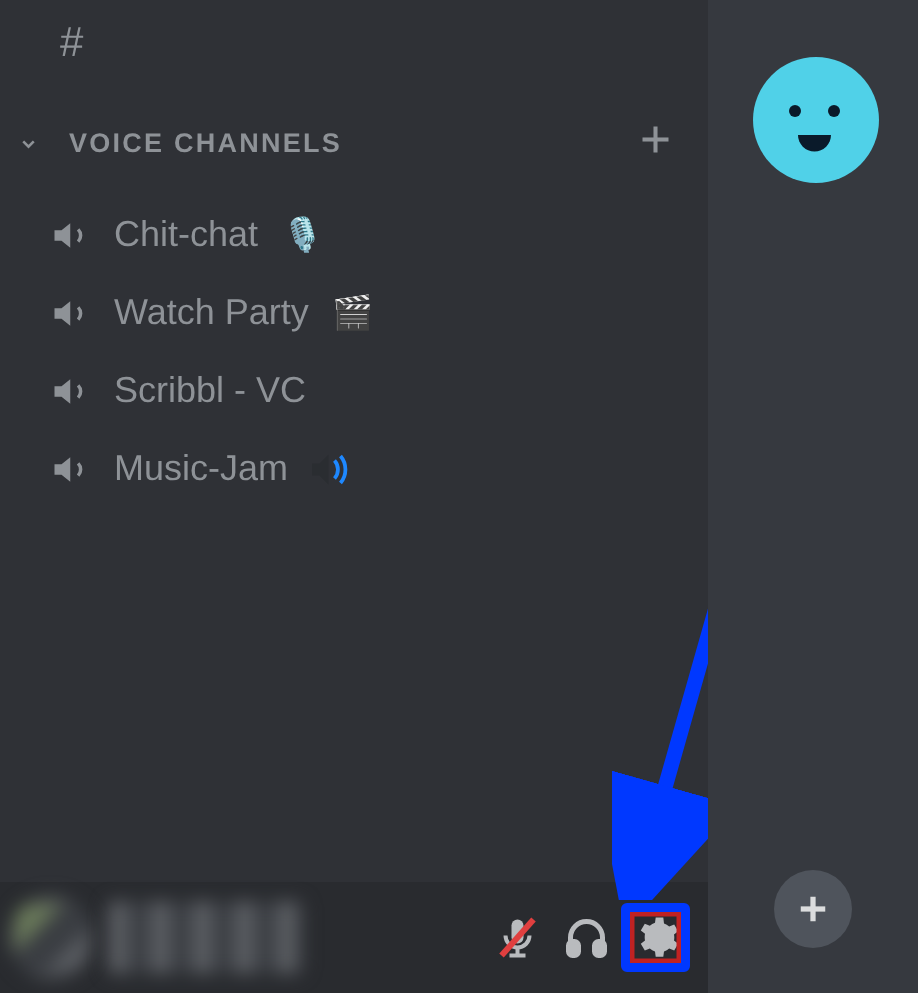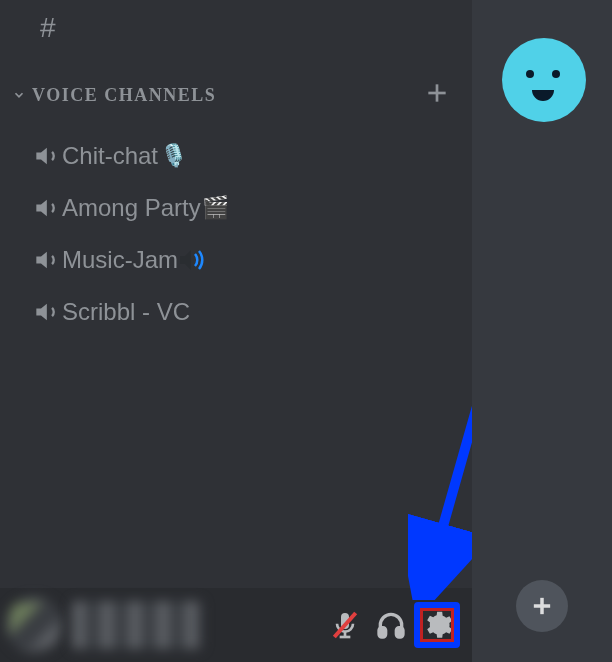--- a/index.html
+++ b/index.html
@@ -4,28 +4,28 @@
   <style>
     * { margin:0; padding:0; box-sizing:border-box; }
     html,body { width:612px; height:662px; background:#2f3136; font-family:'Segoe UI',Arial,sans-serif; overflow:hidden; }
     .app { width:612px; height:662px; display:flex; position:relative; }
     .sidebar { width:472px; height:662px; background:#2f3136; position:relative; }
     .right-col { width:140px; height:662px; background:#36393f; position:relative; }
 
     .text-ch { display:flex; align-items:center; gap:14px; padding:12px 18px 8px 40px; color:#8e9297; font-size:24px; font-weight:500; cursor:pointer; }
     .text-ch .hash { font-size:28px; color:#8e9297; }
     .cat-header { display:flex; align-items:center; justify-content:space-between; padding:18px 22px 6px 12px; margin-top:10px; }
-    .cat-left { display:flex; align-items:center; gap:6px; color:#8e9297; cursor:pointer;font-family:Liberation Serif, serif; }
+    .cat-left { display:flex; align-items:center; gap:20px; color:#8e9297; cursor:pointer; }
     .cat-chev { width:14px; height:14px; }
     .cat-label { font-size:18px; font-weight:700; letter-spacing:1.5px; color:#8e9297; }
     .cat-add { color:#8e9297; cursor:pointer; }
     .cat-add svg { width:26px; height:26px; }
 
     .vc-list { padding-top:14px; }
-    .vc-item { display:flex; align-items:center; padding:12px 18px 12px 34px; color:#8e9297; font-size:24px; font-weight:500; cursor:pointer; }
+    .vc-item { display:flex; align-items:center; gap:14px; padding:12px 18px 12px 34px; color:#8e9297; font-size:24px; font-weight:500; cursor:pointer; }
     .vc-icon { width:28px; height:28px; flex-shrink:0; }
     .vc-emoji { font-size:22px; margin-left:2px; }
 
     .bottom { position:absolute; left:0; bottom:0; width:472px; height:74px; background:#292b2f; display:flex; align-items:center; padding:0 12px 0 6px; }
     .avatar { width:56px; height:56px; border-radius:50%; background:#4a4d52; position:relative; overflow:hidden; filter:blur(6px); }
     .avatar::after { content:''; position:absolute; left:4px; top:6px; width:48px; height:44px; background:linear-gradient(135deg,#6a7a5a 0 35%,#3a3d42 35% 70%,#5a5d62 70% 100%); }
     .uname-area { margin-left:10px; width:130px; height:48px; filter:blur(6px); background:repeating-linear-gradient(90deg,#5a5d62 0 14px,#3a3d42 14px 28px); border-radius:4px; }
     .spacer { flex:1; }
     .icon-btn { width:46px; height:46px; display:flex; align-items:center; justify-content:center; color:#b9bbbe; cursor:pointer; border-radius:4px; }
     .icon-btn svg { width:32px; height:32px; }
@@ -75,41 +75,41 @@
             <path d="M15.5 8.5a5 5 0 0 1 0 7" fill="none" stroke="#8e9297" stroke-width="2"></path>
           </svg>
         <span>Chit-chat</span>
         <span class="vc-emoji">🎙️</span>
       </div>
       <div class="vc-item">
         <svg class="vc-icon" viewBox="0 0 24 24" fill="#8e9297">
             <path d="M11 5 6 9H2v6h4l5 4V5z"></path>
             <path d="M15.5 8.5a5 5 0 0 1 0 7" fill="none" stroke="#8e9297" stroke-width="2"></path>
           </svg>
-        <span>Among Party</span>
+        <span>Watch Party</span>
         <span class="vc-emoji">🎬</span>
+      </div>
+      <div class="vc-item">
+        <svg class="vc-icon" viewBox="0 0 24 24" fill="#8e9297">
+            <path d="M11 5 6 9H2v6h4l5 4V5z"></path>
+            <path d="M15.5 8.5a5 5 0 0 1 0 7" fill="none" stroke="#8e9297" stroke-width="2"></path>
+          </svg>
+        <span>Scribbl - VC</span>
       </div>
       <div class="vc-item">
         <svg class="vc-icon" viewBox="0 0 24 24" fill="#8e9297">
             <path d="M11 5 6 9H2v6h4l5 4V5z"></path>
             <path d="M15.5 8.5a5 5 0 0 1 0 7" fill="none" stroke="#8e9297" stroke-width="2"></path>
           </svg>
         <span>Music-Jam</span>
         <svg class="loud-icon" viewBox="0 0 30 26">
             <path d="M13 3 7 9H2v8h5l6 6V3z" fill="#2a2d31"></path>
             <path d="M17 7a9 9 0 0 1 0 12" fill="none" stroke="#1e88ff" stroke-width="2.5"></path>
             <path d="M21 4a14 14 0 0 1 0 18" fill="none" stroke="#1e88ff" stroke-width="2.5"></path>
           </svg>
-      </div>
-      <div class="vc-item">
-        <svg class="vc-icon" viewBox="0 0 24 24" fill="#8e9297">
-            <path d="M11 5 6 9H2v6h4l5 4V5z"></path>
-            <path d="M15.5 8.5a5 5 0 0 1 0 7" fill="none" stroke="#8e9297" stroke-width="2"></path>
-          </svg>
-        <span>Scribbl - VC</span>
       </div>
     </div>
 
     <div class="bottom">
       <div class="avatar"></div>
       <div class="uname-area"></div>
       <div class="spacer"></div>
       <div class="icon-btn">
         <svg viewBox="0 0 24 24">
             <rect x="9" y="3" width="6" height="12" rx="3" fill="#b9bbbe"></rect>

